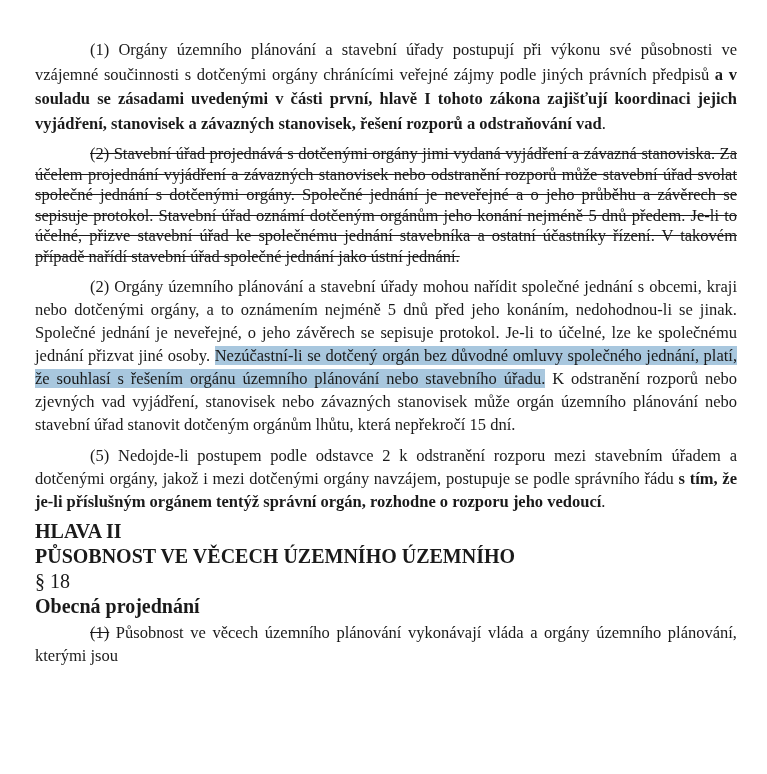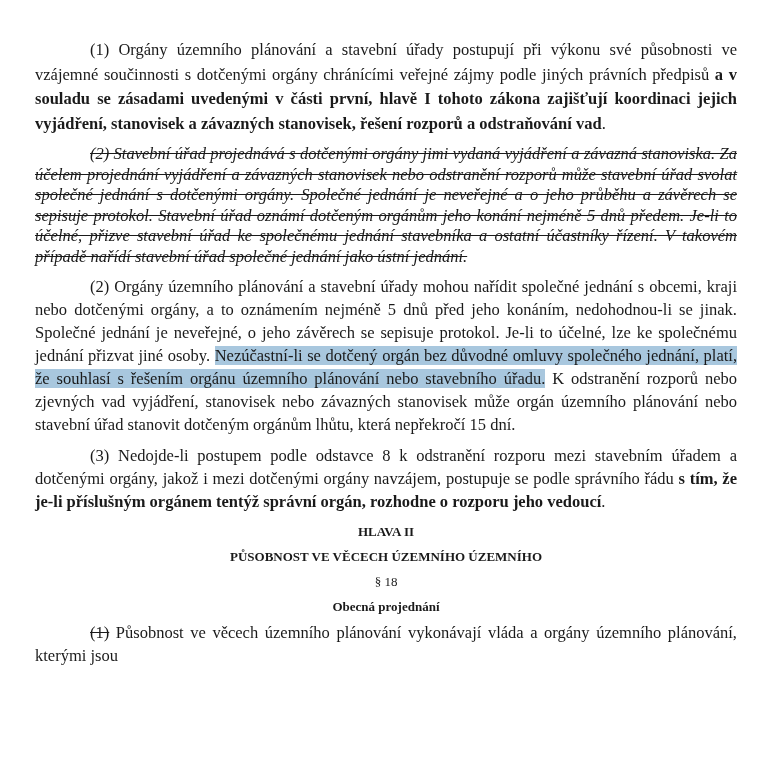--- a/index.html
+++ b/index.html
@@ -27,56 +27,54 @@
     line-height: 24.5px;
     text-align: justify;
     text-indent: 55px;
   }
   .para.tight {
     line-height: 23px;
   }
   .para.strike {
     text-decoration: line-through;
     line-height: 20.5px;
-    font-style: italic;
   }
   .para.bold {
     font-weight: normal;
   }
   .hl {
     background: var(--hl-color, #a8c7de);
   }
   .strike-inline {
     text-decoration: line-through;
   }
   .heading {
     margin: 0 0 4px 0;
-    font-size: 13px;
+    font-size: 20px;
     line-height: 21px;
     font-weight: bold;
-    text-align: center;
     text-indent: 0;
   }
   .heading.regular {
     font-weight: normal;
   }
   strong { font-weight: bold; }
 </style>
 </head>
 <body style="color: rgb(26, 26, 26); background: rgb(255, 255, 255);">
 
 <div class="page">
 
   <p class="para"><span>(1) Orgány územního plánování a stavební úřady postupují při výkonu své působnosti ve vzájemné součinnosti s dotčenými orgány chránícími veřejné zájmy podle jiných právních předpisů </span><strong>a v souladu se zásadami uvedenými v části první, hlavě I tohoto zákona zajišťují koordinaci jejich vyjádření, stanovisek a závazných stanovisek, řešení rozporů a odstraňování vad</strong><span>.</span></p>
 
   <p class="para strike">(2) Stavební úřad projednává s dotčenými orgány jimi vydaná vyjádření a závazná stanoviska. Za účelem projednání vyjádření a závazných stanovisek nebo odstranění rozporů může stavební úřad svolat společné jednání s dotčenými orgány. Společné jednání je neveřejné a o jeho průběhu a závěrech se sepisuje protokol. Stavební úřad oznámí dotčeným orgánům jeho konání nejméně 5 dnů předem. Je-li to účelné, přizve stavební úřad ke společnému jednání stavebníka a ostatní účastníky řízení. V takovém případě nařídí stavební úřad společné jednání jako ústní jednání.</p>
 
   <p class="para bold tight"><span>(2) Orgány územního plánování a stavební úřady mohou nařídit společné jednání s obcemi, kraji nebo dotčenými orgány, a to oznámením nejméně 5 dnů před jeho konáním, nedohodnou-li se jinak. Společné jednání je neveřejné, o jeho závěrech se sepisuje protokol. Je-li to účelné, lze ke společnému jednání přizvat jiné osoby. </span><span class="hl">Nezúčastní-li se dotčený orgán bez důvodné omluvy společného jednání, platí, že souhlasí s řešením orgánu územního plánování nebo stavebního úřadu.</span><span> K odstranění rozporů nebo zjevných vad vyjádření, stanovisek nebo závazných stanovisek může orgán územního plánování nebo stavební úřad stanovit dotčeným orgánům lhůtu, která nepřekročí 15 dní.</span></p>
 
-  <p class="para tight"><span>(3) Nedojde-li postupem podle odstavce 8 k odstranění rozporu mezi stavebním úřadem a dotčenými orgány, jakož i mezi dotčenými orgány navzájem, postupuje se podle správního řádu </span><strong>s tím, že je-li příslušným orgánem tentýž správní orgán, rozhodne o rozporu jeho vedoucí</strong><span>.</span></p>
+  <p class="para tight"><span>(5) Nedojde-li postupem podle odstavce 2 k odstranění rozporu mezi stavebním úřadem a dotčenými orgány, jakož i mezi dotčenými orgány navzájem, postupuje se podle správního řádu </span><strong>s tím, že je-li příslušným orgánem tentýž správní orgán, rozhodne o rozporu jeho vedoucí</strong><span>.</span></p>
 
 
   <div class="heading">HLAVA II</div>
 
   <div class="heading">PŮSOBNOST VE VĚCECH ÚZEMNÍHO ÚZEMNÍHO</div>
 
   <div class="heading regular">§ 18</div>
 
   <div class="heading">Obecná projednání</div>
 

